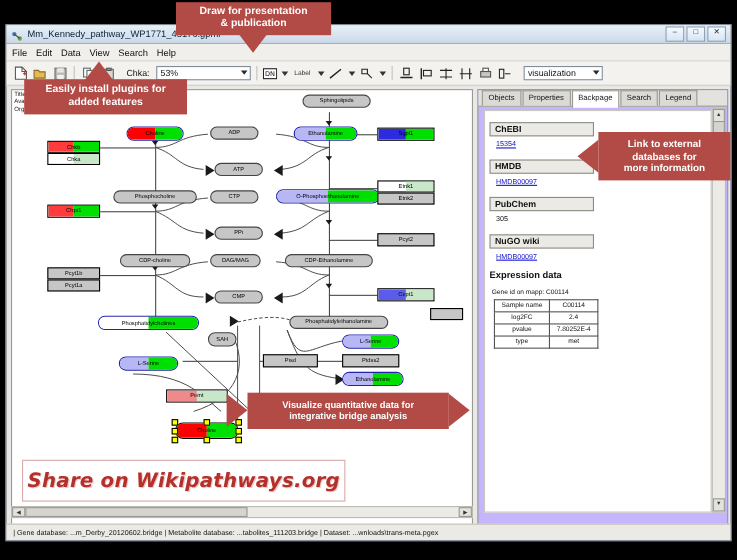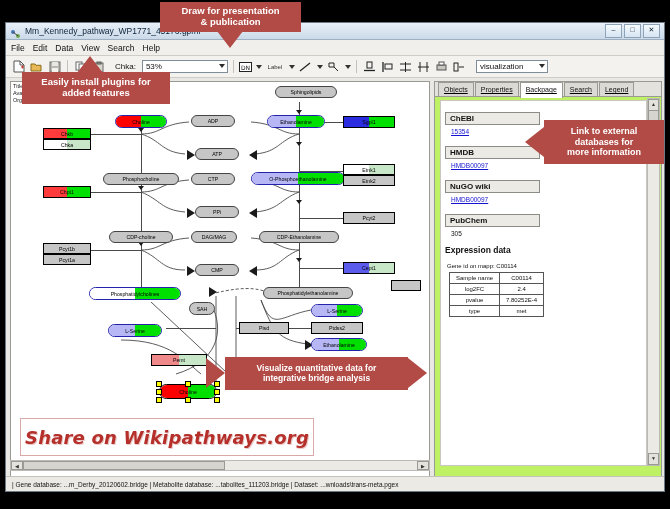--- a/index.html
+++ b/index.html
@@ -52,22 +52,22 @@
   .conn{position:absolute;background:#4a4a4a;}
   .vline{width:1px;}
   .hline{height:1px;}
   .arrowhead{position:absolute;width:0;height:0;border-left:3px solid transparent;
       border-right:3px solid transparent;border-top:4px solid #1a1a1a;}
   svg.curves{position:absolute;left:0;top:0;width:420px;height:398px;pointer-events:none;}
 
   .handle{position:absolute;width:4px;height:4px;background:#ffff00;border:1px solid #000;z-index:9;}
 
   
-  .side-panel{position:absolute;left:428px;top:58px;width:228px;height:398px;background:#bef264;
-      border:1px solid #9a9a94;box-sizing:border-box;text-decoration:underline;}
+  .side-panel{position:absolute;left:428px;top:58px;width:228px;height:398px;background:#c4b5fd;
+      border:1px solid #9a9a94;box-sizing:border-box;}
   .tabstrip{display:flex;height:14px;background:#e4e2dc;border-bottom:1px solid #9a9a94;padding-left:3px;}
   .tab{font-size:7px;padding:1px 5px 0 5px;border:1px solid #9a9a94;border-bottom:none;background:#dcdad4;
       margin-right:1px;color:#111;line-height:12px;}
   .tab.active{background:#fff;position:relative;top:0;height:14px;}
   .panel-body{position:absolute;left:5px;top:18px;right:14px;bottom:12px;background:#fff;overflow:hidden;
       border:1px solid #c9c7c0;}
   .sect{margin:6px 4px 2px 4px;}
   .sect-head{border:1px solid #8d8b85;background:#eceae4;font-size:8px;font-weight:bold;color:#111;
       padding:1px 4px;display:inline-block;min-width:85px;}
   .sect-link{display:block;margin:3px 0 0 6px;font-size:6.5px;color:#1414cf;text-decoration:underline;}
@@ -490,26 +490,26 @@
       <div class="panel-body">
         <div class="sect">
           <span class="sect-head">ChEBI</span>
           <a class="sect-link" href="#">15354</a>
         </div>
         <div class="sect">
           <span class="sect-head">HMDB</span>
           <a class="sect-link" href="#">HMDB00097</a>
         </div>
         <div class="sect">
+          <span class="sect-head">PubChem</span>
+          <span class="sect-plain">305</span>
+        </div>
+        <div class="sect">
           <span class="sect-head">NuGO wiki</span>
           <a class="sect-link" href="#">HMDB00097</a>
-        </div>
-        <div class="sect">
-          <span class="sect-head">PubChem</span>
-          <span class="sect-plain">305</span>
         </div>
 
         <div class="exp-title">Expression data</div>
         <div class="gene-id">Gene id on mapp: C00114</div>
 
         <table class="exp">
           <tbody>
               <tr>
             <td>Sample name</td>
             <td>C00114</td>

